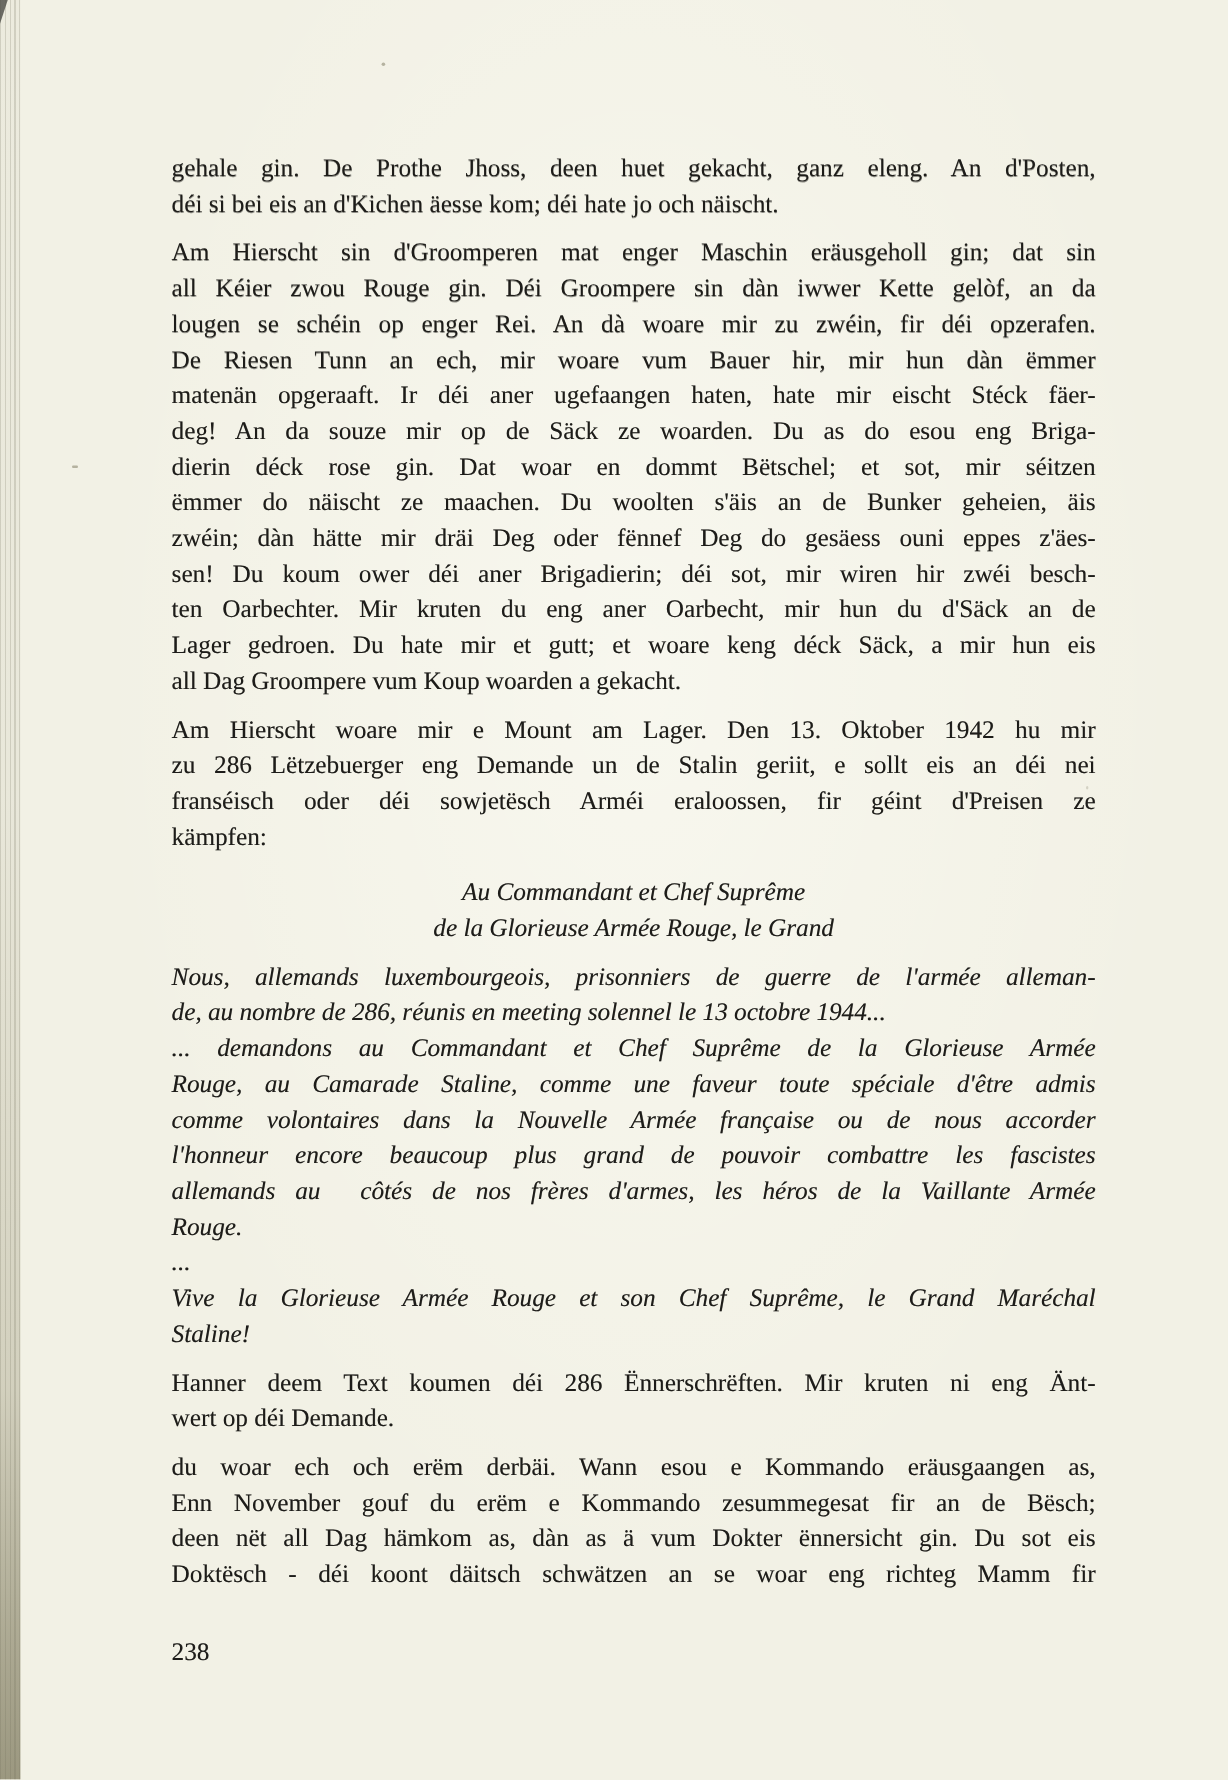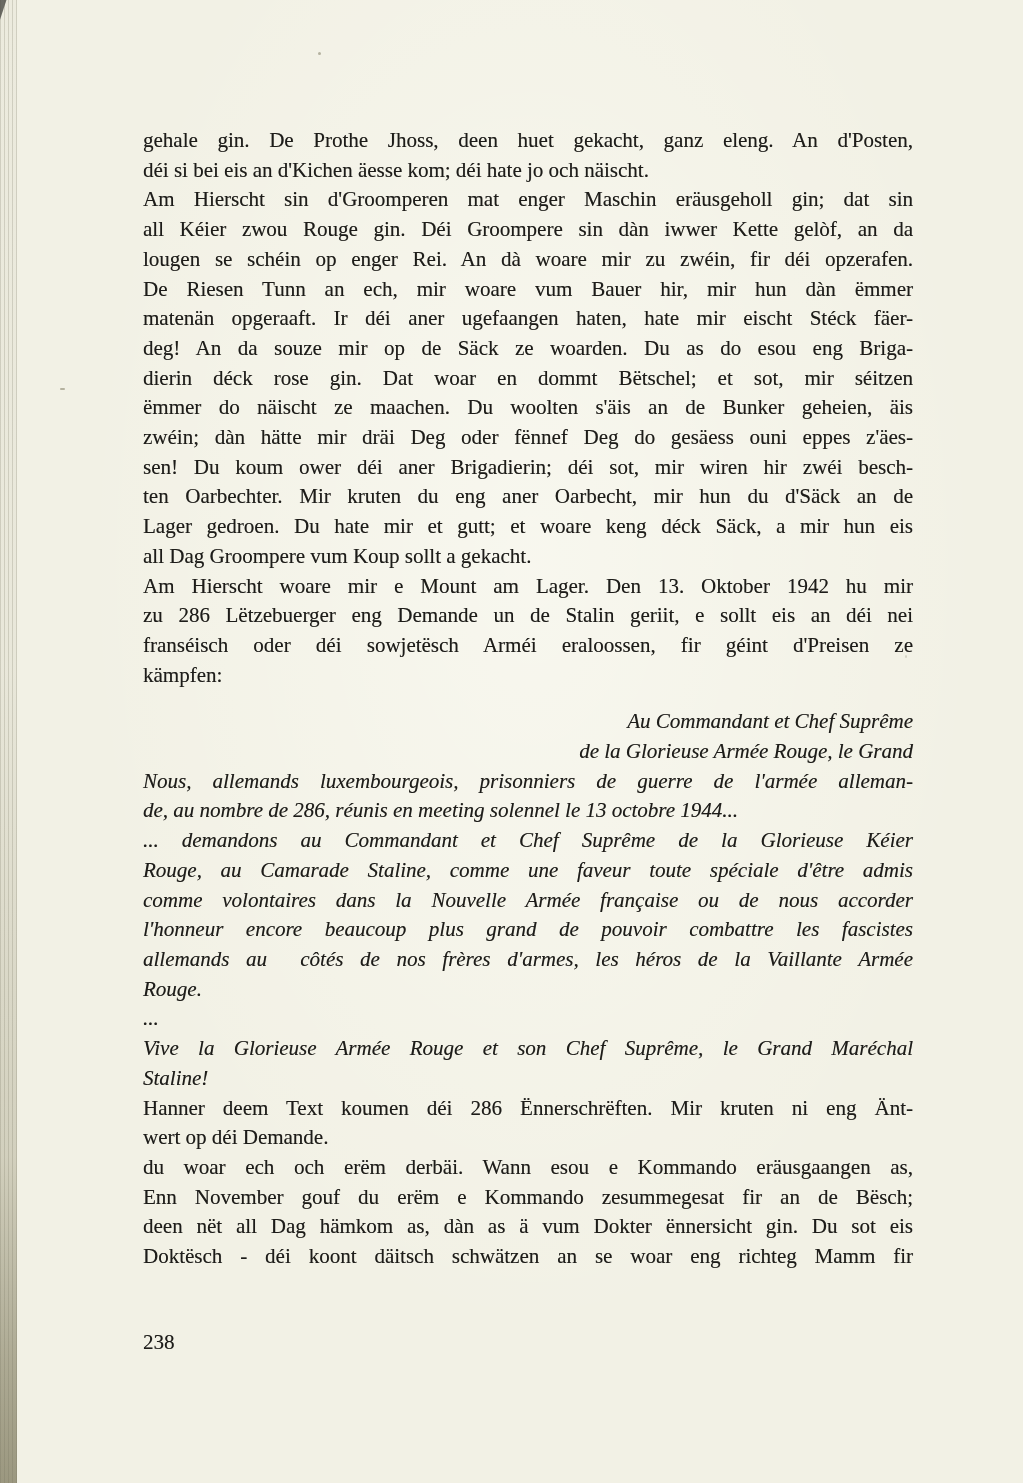--- a/index.html
+++ b/index.html
@@ -37,31 +37,31 @@
   .speck{position:absolute;border-radius:50%;background:rgba(120,115,90,0.5);}
   .speck.s1{left:318px;top:52px;width:3px;height:3px;}
   .speck.s2{left:760px;top:143px;width:2px;height:2px;}
   .speck.s3{left:905px;top:655px;width:2px;height:3px;opacity:.5;}
   .speck.s4{left:60px;top:388px;width:5px;height:2px;border-radius:1px;}
 
   .text-column{
     position:absolute;left:143px;top:126px;width:770px;
   }
   .block{
-    font-size:21px;line-height:29.7px;
+    margin-top:11px;font-size:21px;line-height:29.7px;
     text-shadow:0.2px 0.2px 0.35px rgba(25,24,20,0.45);
   }
   .block:first-child{margin-top:0;}
   .block.center-italic{margin-top:17px;}
   .block.italic{font-style:italic;}
-  .block.center-italic{font-style:italic;text-align:right;}
+  .block.center-italic{font-style:italic;text-align:center;}
   .line{min-height:29.7px;}
   .line.just{text-align:justify;text-align-last:justify;}
   .page-number{
-    position:absolute;left:143px;top:1328px;font-size:21px;line-height:29.7px;
+    position:absolute;left:143px;top:1362px;font-size:21px;line-height:29.7px;
     text-shadow:0.2px 0.2px 0.35px rgba(25,24,20,0.45);
   }
 </style>
 </head>
 <body>
 
 <div class="page-edge"></div>
 <div class="corner-mark"></div>
 <div class="speck s1"></div>
 <div class="speck s2"></div>
@@ -79,36 +79,36 @@
       <div class="line just">lougen se schéin op enger Rei. An dà woare mir zu zwéin, fir déi opzerafen.</div>
       <div class="line just">De Riesen Tunn an ech, mir woare vum Bauer hir, mir hun dàn ëmmer</div>
       <div class="line just">matenän opgeraaft. Ir déi aner ugefaangen haten, hate mir eischt Stéck fäer-</div>
       <div class="line just">deg! An da souze mir op de Säck ze woarden. Du as do esou eng Briga-</div>
       <div class="line just">dierin déck rose gin. Dat woar en dommt Bëtschel; et sot, mir séitzen</div>
       <div class="line just">ëmmer do näischt ze maachen. Du woolten s'äis an de Bunker geheien, äis</div>
       <div class="line just">zwéin; dàn hätte mir dräi Deg oder fënnef Deg do gesäess ouni eppes z'äes-</div>
       <div class="line just">sen! Du koum ower déi aner Brigadierin; déi sot, mir wiren hir zwéi besch-</div>
       <div class="line just">ten Oarbechter. Mir kruten du eng aner Oarbecht, mir hun du d'Säck an de</div>
       <div class="line just">Lager gedroen. Du hate mir et gutt; et woare keng déck Säck, a mir hun eis</div>
-      <div class="line">all Dag Groompere vum Koup sollt a gekacht.</div>
+      <div class="line">all Dag Groompere vum Koup woarden a gekacht.</div>
     </div>
     <div class="block roman">
       <div class="line just">Am Hierscht woare mir e Mount am Lager. Den 13. Oktober 1942 hu mir</div>
       <div class="line just">zu 286 Lëtzebuerger eng Demande un de Stalin geriit, e sollt eis an déi nei</div>
       <div class="line just">franséisch oder déi sowjetësch Arméi eraloossen, fir géint d'Preisen ze</div>
       <div class="line">kämpfen:</div>
     </div>
     <div class="block center-italic">
       <div class="line">Au Commandant et Chef Suprême</div>
       <div class="line">de la Glorieuse Armée Rouge, le Grand</div>
     </div>
     <div class="block italic">
       <div class="line just">Nous, allemands luxembourgeois, prisonniers de guerre de l'armée alleman-</div>
       <div class="line">de, au nombre de 286, réunis en meeting solennel le 13 octobre 1944...</div>
-      <div class="line just">... demandons au Commandant et Chef Suprême de la Glorieuse Kéier</div>
+      <div class="line just">... demandons au Commandant et Chef Suprême de la Glorieuse Armée</div>
       <div class="line just">Rouge, au Camarade Staline, comme une faveur toute spéciale d'être admis</div>
       <div class="line just">comme volontaires dans la Nouvelle Armée française ou de nous accorder</div>
       <div class="line just">l'honneur encore beaucoup plus grand de pouvoir combattre les fascistes</div>
       <div class="line just">allemands au&nbsp; côtés de nos frères d'armes, les héros de la Vaillante Armée</div>
       <div class="line">Rouge.</div>
       <div class="line">...</div>
       <div class="line just">Vive la Glorieuse Armée Rouge et son Chef Suprême, le Grand Maréchal</div>
       <div class="line">Staline!</div>
     </div>
     <div class="block roman">

